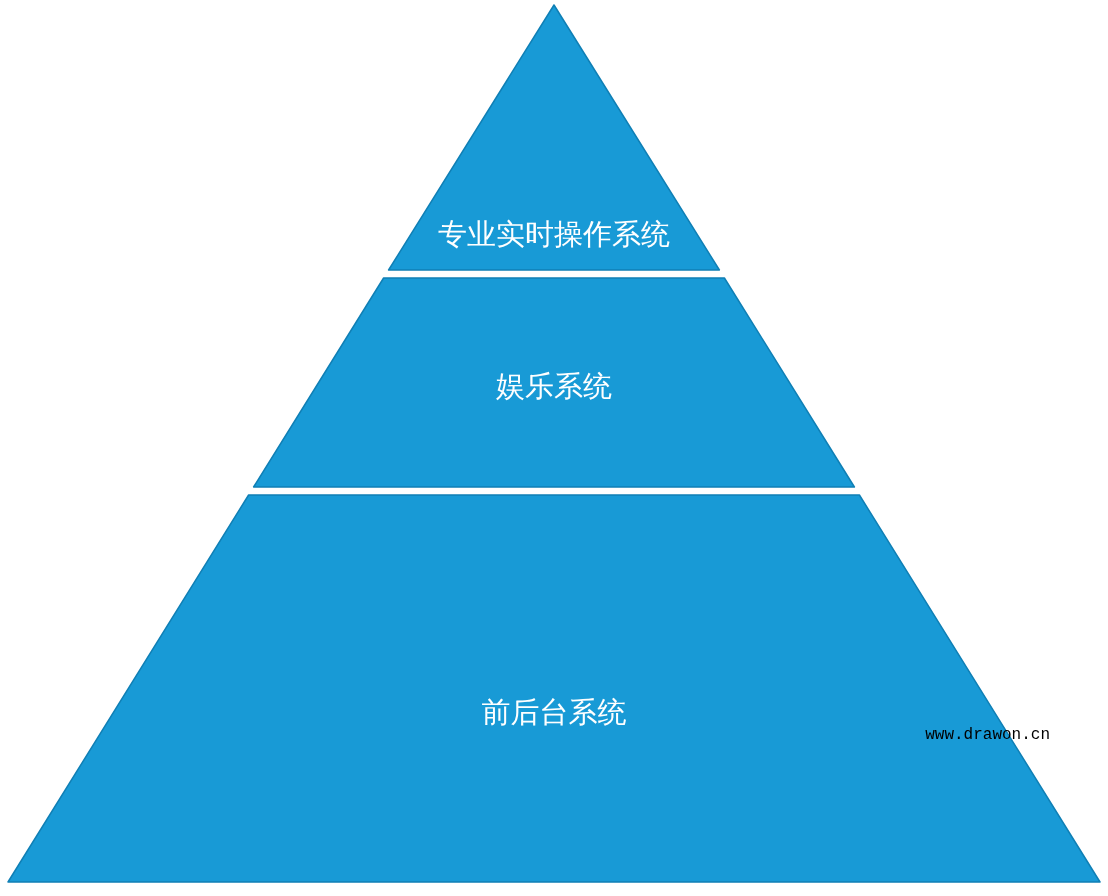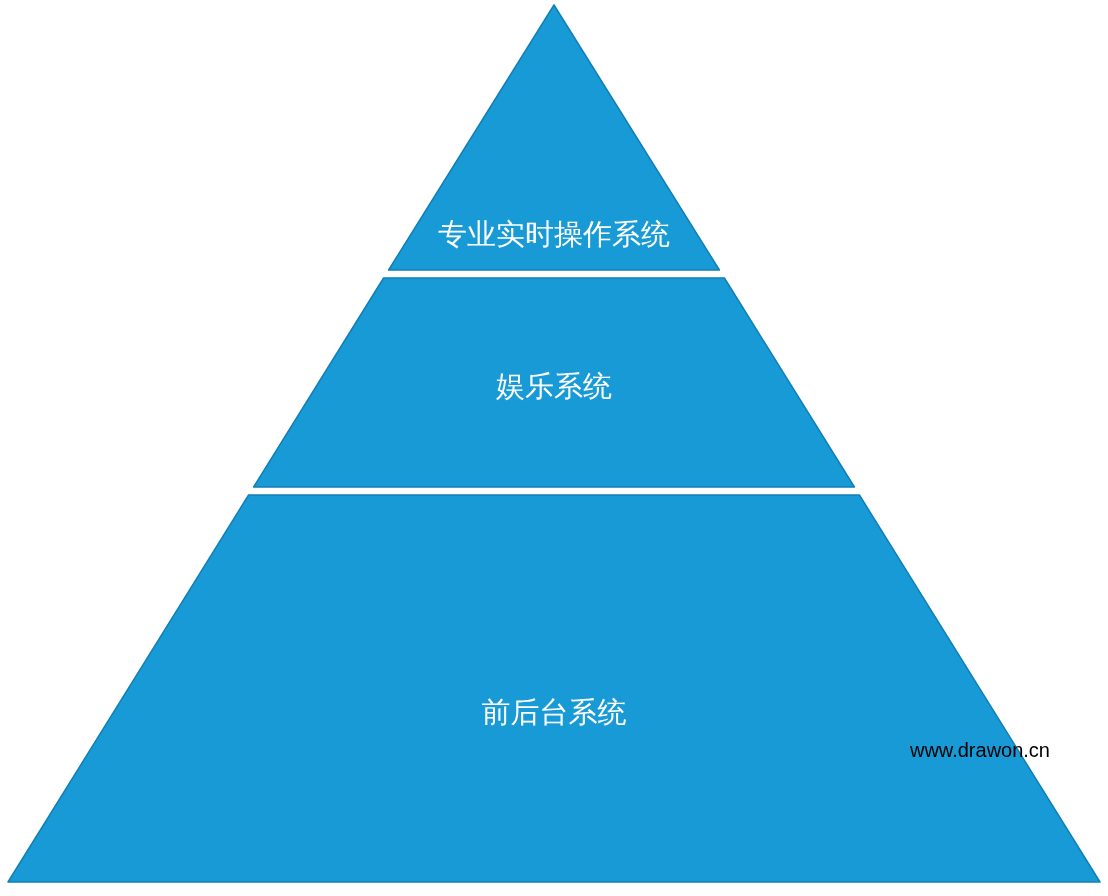--- a/index.html
+++ b/index.html
@@ -31,24 +31,24 @@
     fill: var(--text, #ffffff);
     font-family: "Liberation Sans", "DejaVu Sans", sans-serif;
     font-size: 29px;
     font-weight: 500;
     text-anchor: middle;
     dominant-baseline: middle;
   }
   .watermark {
     position: absolute;
     right: 58px;
-    bottom: 2px;
+    bottom: 20px;
     color: var(--watermark, #000000);
-    font-size: 20px;
-    font-family: Liberation Sans, sans-serif;
+    font-size: 16px;
+    font-family: Liberation Mono, monospace;
     white-space: nowrap;
   }
 </style>
 </head>
 <body>
 
 <div class="canvas">
   <svg class="pyramid" viewBox="0 0 1108 896">
 
     <polygon class="tier" points="554,5 388.6,270 719.4,270"></polygon>

